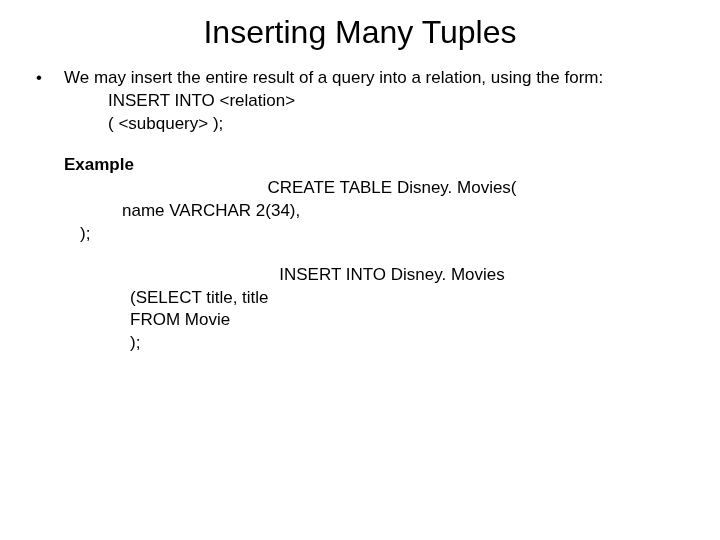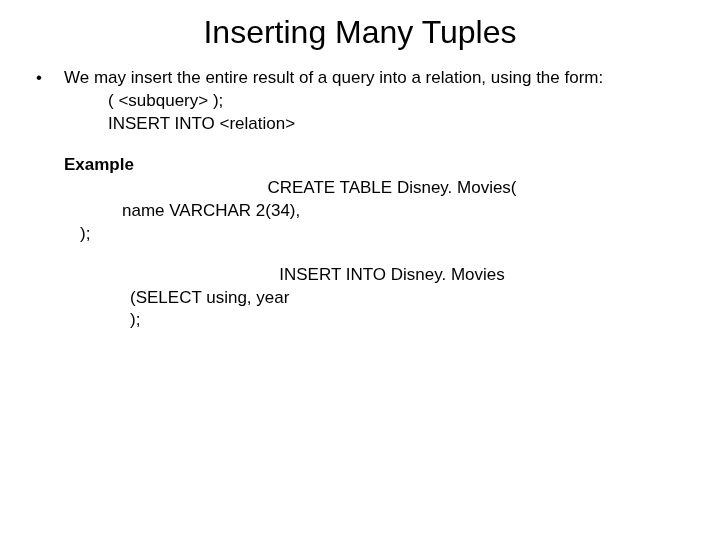--- a/index.html
+++ b/index.html
@@ -52,30 +52,31 @@
 <div class="slide">
 
   <div class="title">Inserting Many Tuples</div>
 
   <div class="body">
 
     <div class="bullet-row">
       <div class="bullet-dot">•</div>
       <div>We may insert the entire result of a query into a relation, using the form:</div>
     </div>
+    <div class="indent1">INSERT INTO &lt;relation&gt;</div>
     <div class="indent1">( &lt;subquery&gt; );</div>
-    <div class="indent1">INSERT INTO &lt;relation&gt;</div>
 
     <div class="spacer"></div>
 
     <div class="indent0b"><b>Example</b></div>
     <div class="indent2">CREATE TABLE Disney. Movies(</div>
     <div class="indent3">name VARCHAR 2(34),</div>
     <div class="indent2b">);</div>
 
     <div class="spacer"></div>
 
     <div class="indent2">INSERT INTO Disney. Movies</div>
-    <div class="indent3b">(SELECT using, year</div>
+    <div class="indent3b">(SELECT title, title</div>
+    <div class="indent3b"> FROM Movie</div>
     <div class="indent3b"> );</div>
 
   </div>
 </div>
 
 </body></html>

